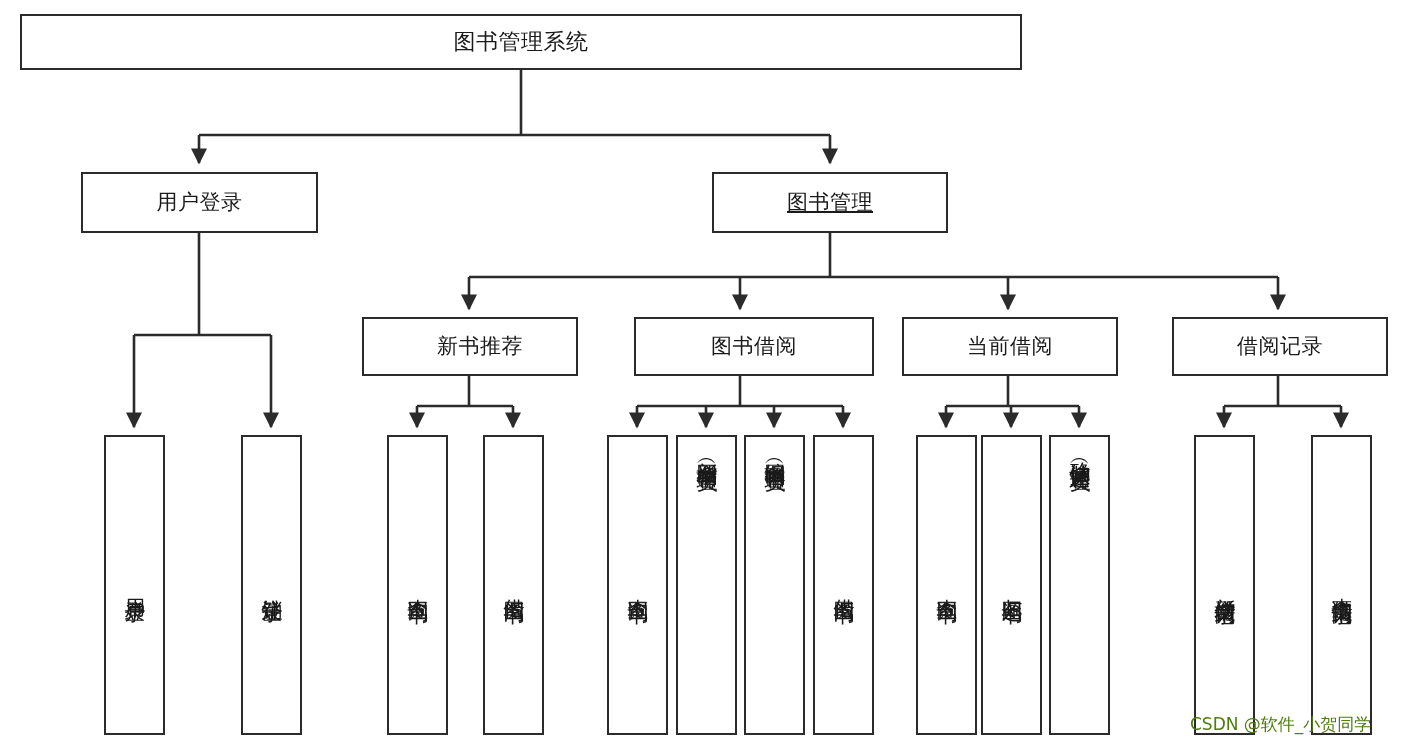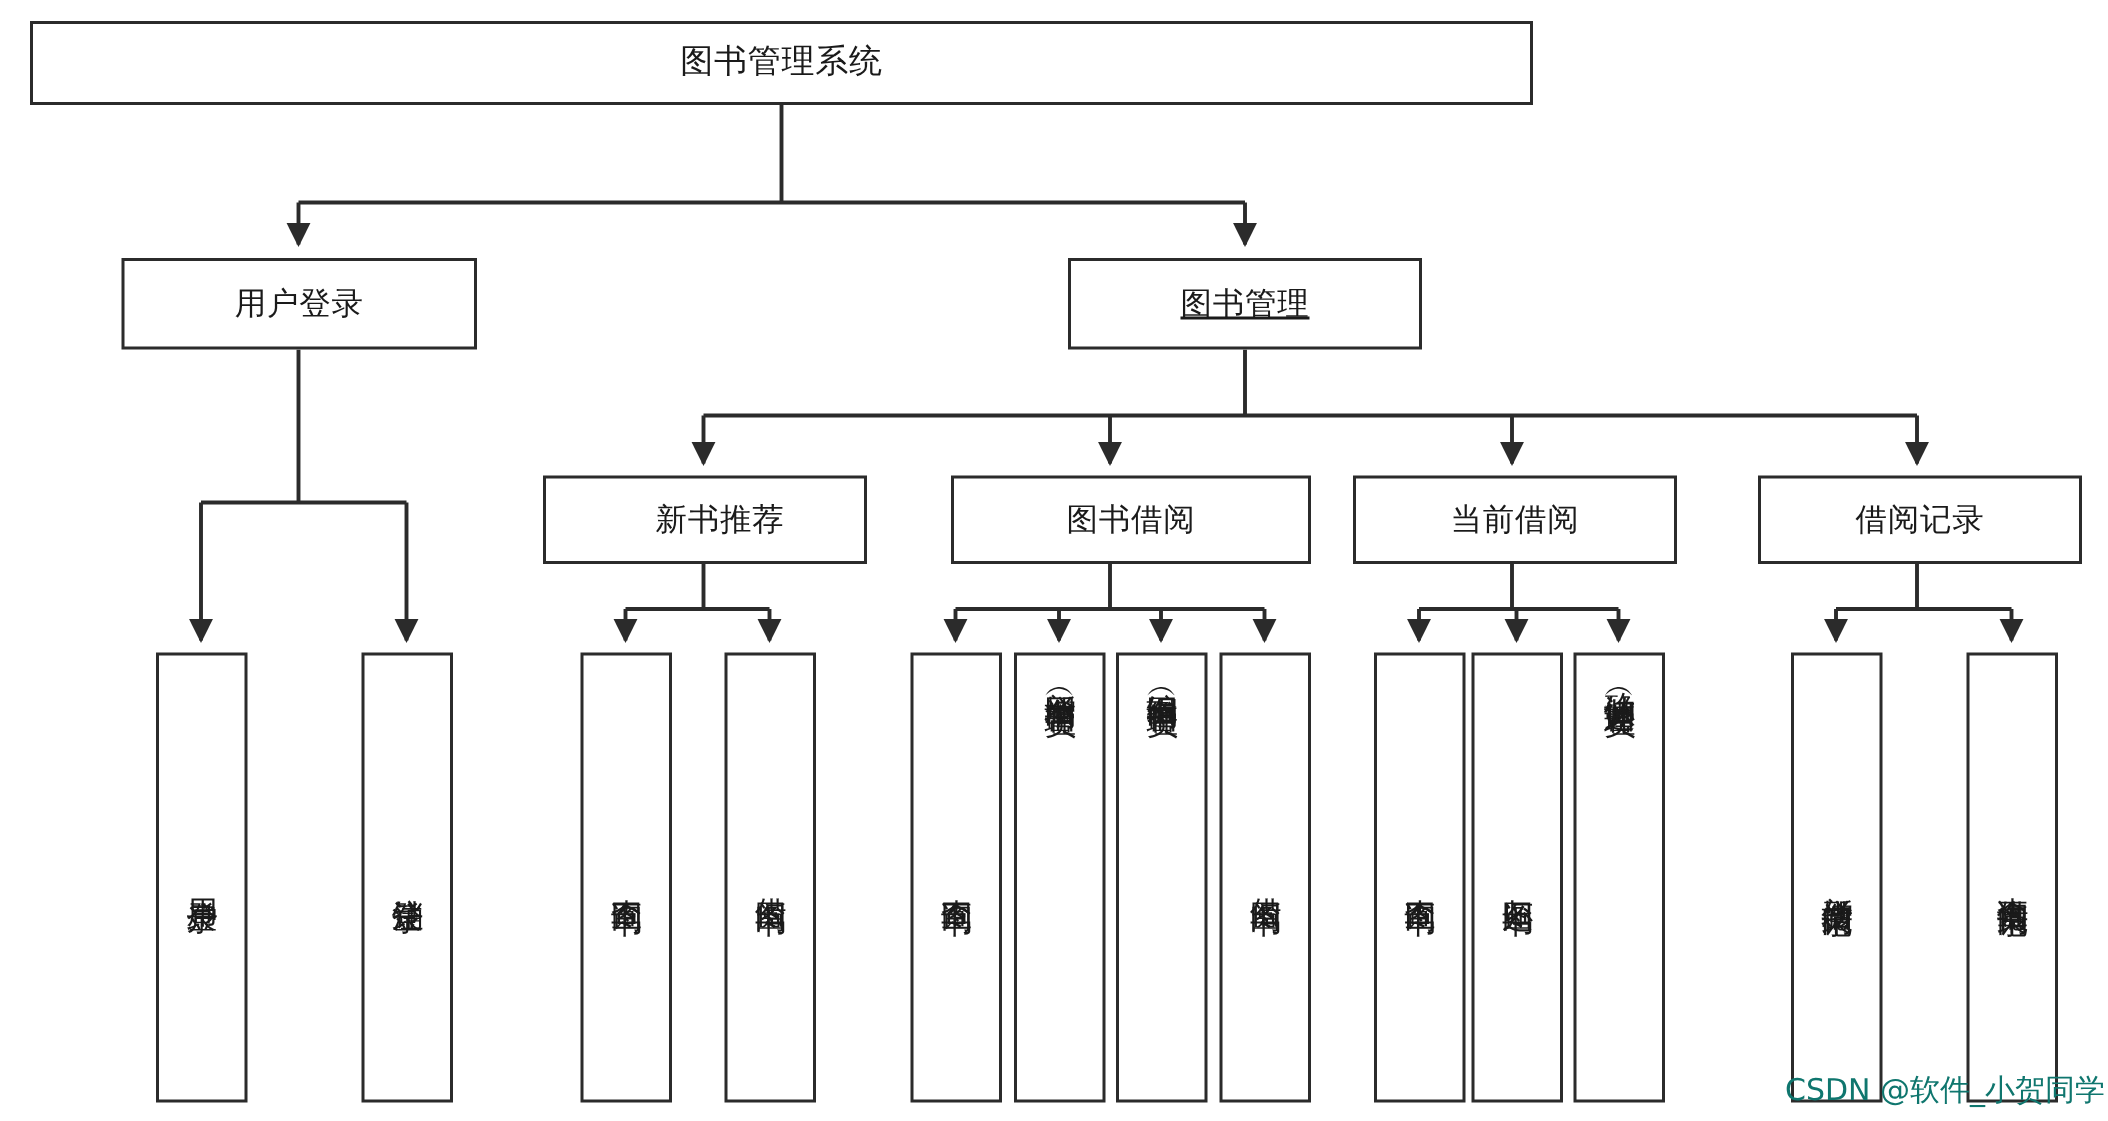--- a/index.html
+++ b/index.html
@@ -58,22 +58,22 @@
     line-height: 1.18;
     letter-spacing: 1.5px;
     max-height: 100%;
   }
   .node.vert.center {
     align-items: center;
     padding-top: 0;
   }
   .watermark {
     position: absolute;
-    color: #0f766e;
-    font-size: 20px;
+    color: #4d7c0f;
+    font-size: 17px;
     white-space: nowrap;
     user-select: none;
   }
 </style>
 </head>
 <body>
 
 <div id="canvas">
 
   <svg id="wires" viewBox="0 0 1405 747" xmlns="http://www.w3.org/2000/svg">

